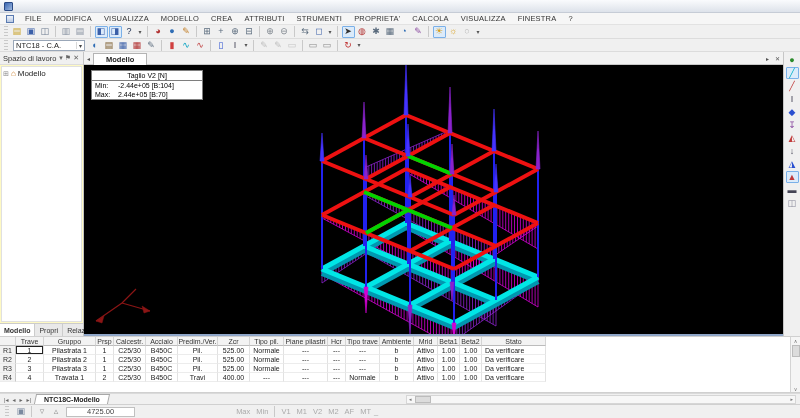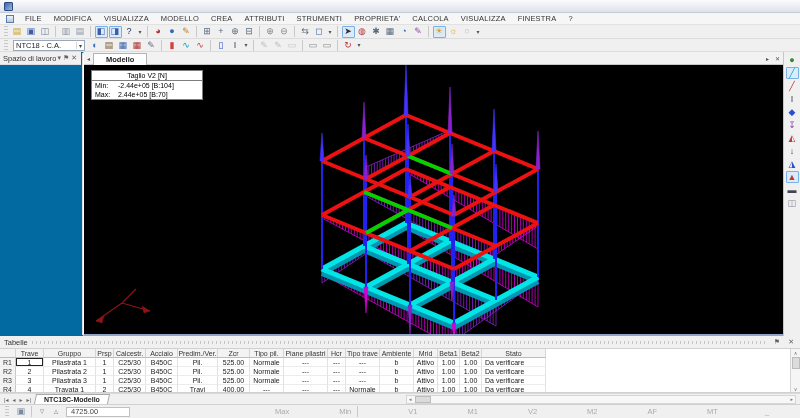--- a/index.html
+++ b/index.html
@@ -26,21 +26,21 @@
   .tbi.dd{width:7px;font-size:6px;color:#555;}
   .sep{width:1px;height:11px;background:#c9c9c9;margin:0 3px;}
   .grip{width:4px;height:11px;margin:0 2px;background:repeating-linear-gradient(#c8c8c8 0 1px,transparent 1px 3px);}
   .combo{height:11px;background:#fff;border:1px solid #9aa7b8;display:flex;align-items:center;
     font-size:7.5px;padding:0 2px;margin:0 3px;min-width:72px;color:#222;}
   .combo .arr{margin-left:auto;font-size:6px;color:#444;border-left:1px solid #d8d8d8;padding-left:2px;}
   .combo.blue span.val{color:#0a50c8;}
 
   
   .main{display:flex;height:284px;}
-  .wsp{width:84px;background:#0369a1;border-right:1px solid #c4c4c4;display:flex;}
+  .wsp{width:84px;background:#fef9c3;border-right:1px solid #c4c4c4;display:flex;flex-direction:column;}
   .wsp-h{height:13px;display:flex;align-items:center;padding:0 3px;font-size:7.5px;color:#333;
     background:#f0f0f0;border-bottom:1px solid #ddd;}
   .wsp-h .ttl{flex:1;overflow:hidden;white-space:nowrap;}
   .wsp-h .ic{font-size:7px;color:#666;padding:0 1px;}
   .tree{flex:1;background:#fff;border:1px solid #e0e0e0;margin:1px;padding:2px 1px;font-size:8px;}
   .tree-row{display:flex;align-items:center;gap:2px;white-space:nowrap;}
   .expander{font-size:7px;color:#888;}
   .house{color:#c87820;font-size:8px;}
   .wsp-tabs{height:13px;display:flex;background:#e9e9e9;border-top:1px solid #ccc;font-size:7px;}
   .wsp-tab{padding:0 4px;display:flex;align-items:center;border-right:1px solid #ccc;color:#333;}
@@ -93,23 +93,23 @@
   .stab span{transform:skewX(12deg);}
   .sheetbar .spacer{flex:1;}
   .hsb{width:390px;height:9px;margin-right:4px;background:#f7f7f7;border:1px solid #d6d6d6;display:flex;align-items:center;font-size:5px;color:#777;}
   .hsb .thumb{width:16px;height:7px;background:#dcdcdc;border:1px solid #bcbcbc;margin-left:1px;}
   .hsb .hfill{flex:1;}
   .hsb .sb-btn{padding:0 2px;}
 
   
   .statusbar{height:14px;background:#f0f0f0;border-top:1px solid #d0d0d0;display:flex;align-items:center;
     padding:0 3px;gap:3px;font-size:7.5px;color:#444;}
-  .sb-val{background:#fff;border:1px solid #c0c0c0;height:10px;min-width:64px;display:flex;align-items:center;padding:0 4px;}
+  .sb-val{background:#fff;border:1px solid #c0c0c0;height:10px;min-width:64px;display:flex;align-items:center;padding:0 20px;}
   .codes{display:flex;gap:6px;}
-  .code{color:#aaa;margin-left:44px;}
+  .code{color:#aaa;}
   .mm-spacer{width:95px;}
 </style>
 </head>
 <body>
 
 <div class="titlebar">
   <span class="appicon"></span>
 </div>
 
 <div class="menubar">
@@ -342,26 +342,20 @@
       <span class="tbi" style="color: rgb(192, 58, 58);">◭</span>
       <span class="tbi" style="color: rgb(68, 68, 85);">↓</span>
       <span class="tbi" style="color: rgb(42, 79, 208);">◮</span>
       <span class="tbi sel" style="color: rgb(192, 58, 58);">▲</span>
       <span class="tbi" style="color: rgb(68, 68, 85);">▬</span>
       <span class="tbi" style="color: rgb(136, 136, 153);">◫</span>
     </div>
 </div>
 
 <div class="tpanel">
-  <div class="tp-h">
-    <span>Tabelle</span>
-    <span class="drag"></span>
-    <span class="ic">⚑</span>
-    <span class="ic">✕</span>
-  </div>
   <div class="grid-zone">
     <div class="grid" id="grid">
         <div class="gr-row head">
           <div class="gr-cell rowhdr" style="width: 16px;"></div>
           <div class="gr-cell " style="width: 28px;">Trave</div>
           <div class="gr-cell " style="width: 52px;">Gruppo</div>
           <div class="gr-cell " style="width: 18px;">Prsp</div>
           <div class="gr-cell " style="width: 32px;">Calcestr.</div>
           <div class="gr-cell " style="width: 32px;">Acciaio</div>
           <div class="gr-cell " style="width: 40px;">Predim./Ver.</div>

